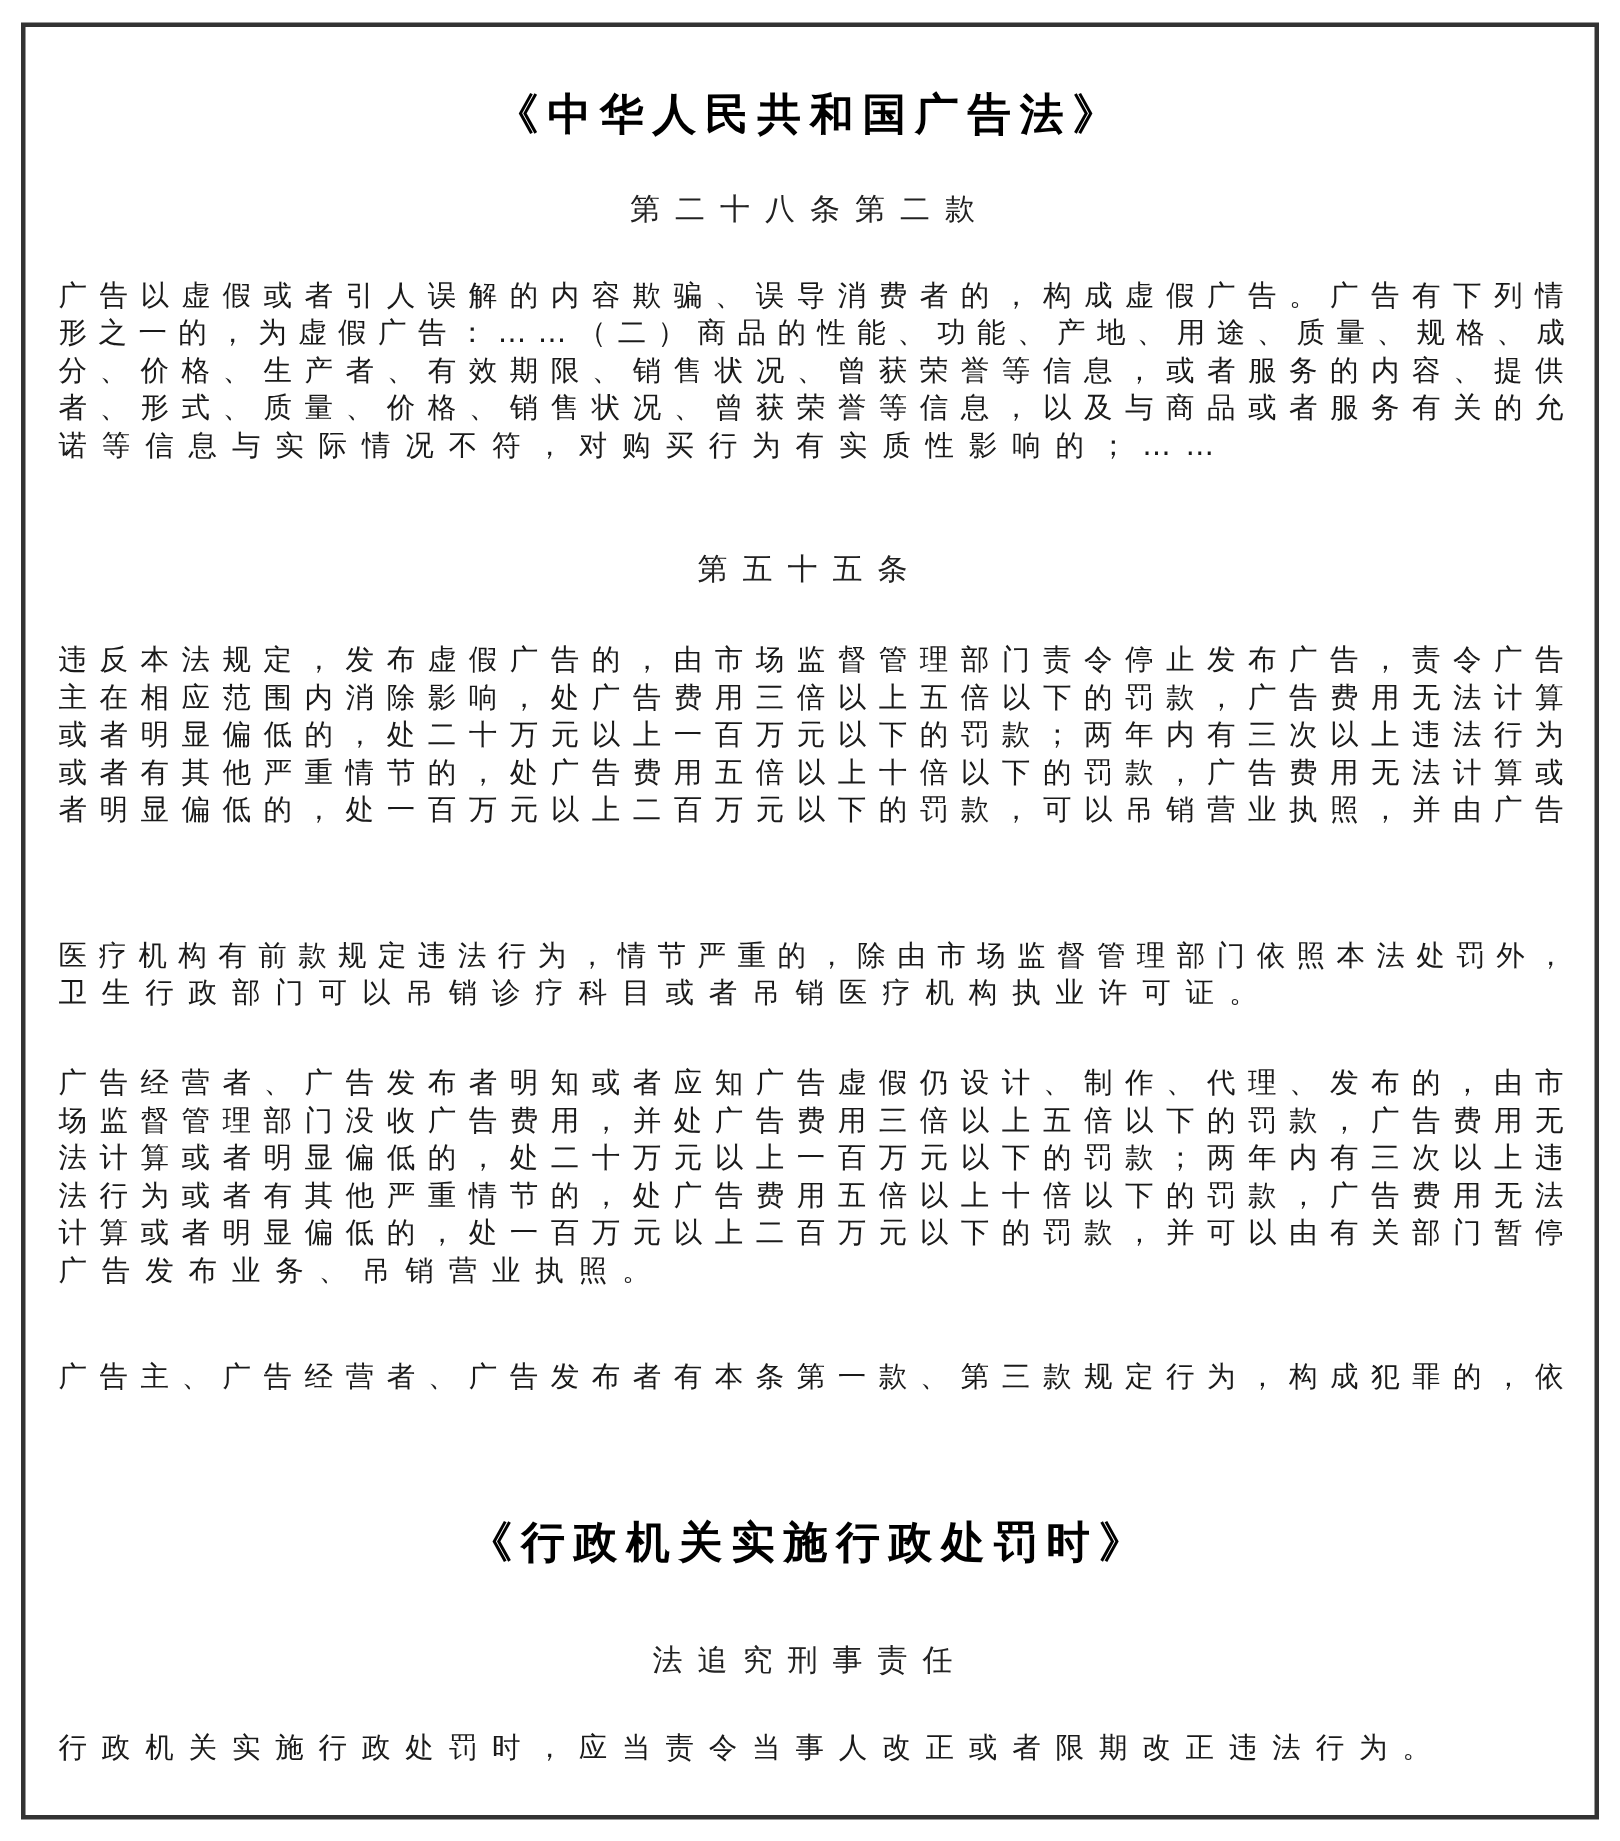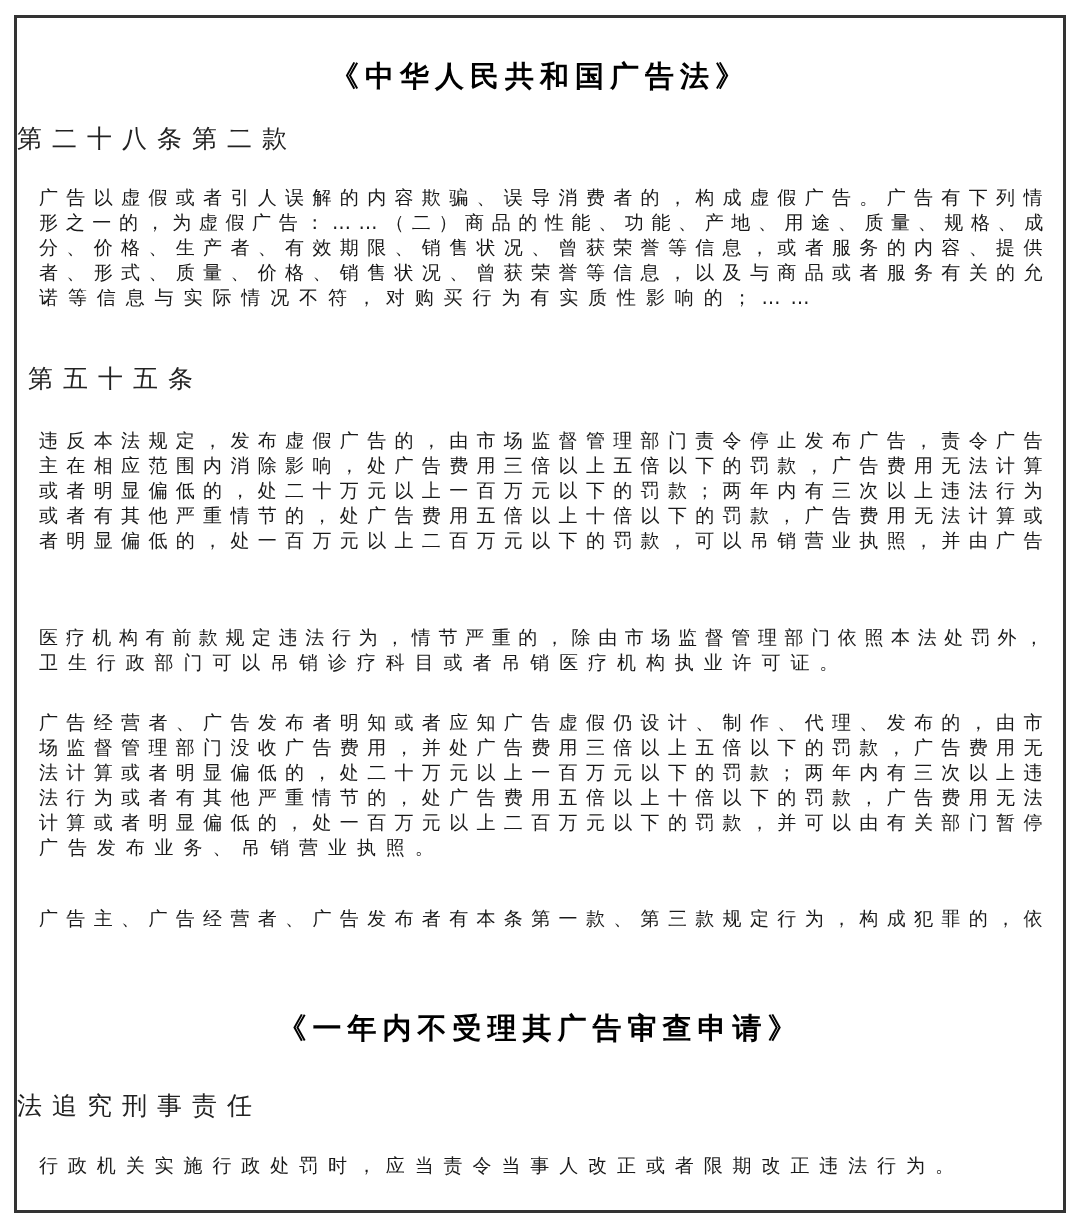--- a/index.html
+++ b/index.html
@@ -32,22 +32,22 @@
     font-weight: bold;
     font-size: 29px;
     letter-spacing: 6px;
     color: #000000;
     line-height: 40px;
   }
   .article-heading {
     position: absolute;
     left: 0;
     width: 100%;
-    text-align: left;
-    font-size: 25px;
+    text-align: center;
+    font-size: 20px;
     letter-spacing: 10px;
     line-height: 26px;
     color: #222222;
   }
   .para {
     position: absolute;
     left: 22px;
     width: 1012px;
     font-size: 19px;
     line-height: 25px;
@@ -75,21 +75,21 @@
   <div class="article-heading" style="top:108px;">第二十八条第二款</div>
 
   <div class="para" style="top:167px;">
     <span class="line"><span style="display: inline-block; width: 27.3514px; text-align: left;">广</span><span style="display: inline-block; width: 27.3514px; text-align: left;">告</span><span style="display: inline-block; width: 27.3514px; text-align: left;">以</span><span style="display: inline-block; width: 27.3514px; text-align: left;">虚</span><span style="display: inline-block; width: 27.3514px; text-align: left;">假</span><span style="display: inline-block; width: 27.3514px; text-align: left;">或</span><span style="display: inline-block; width: 27.3514px; text-align: left;">者</span><span style="display: inline-block; width: 27.3514px; text-align: left;">引</span><span style="display: inline-block; width: 27.3514px; text-align: left;">人</span><span style="display: inline-block; width: 27.3514px; text-align: left;">误</span><span style="display: inline-block; width: 27.3514px; text-align: left;">解</span><span style="display: inline-block; width: 27.3514px; text-align: left;">的</span><span style="display: inline-block; width: 27.3514px; text-align: left;">内</span><span style="display: inline-block; width: 27.3514px; text-align: left;">容</span><span style="display: inline-block; width: 27.3514px; text-align: left;">欺</span><span style="display: inline-block; width: 27.3514px; text-align: left;">骗</span><span style="display: inline-block; width: 27.3514px; text-align: left;">、</span><span style="display: inline-block; width: 27.3514px; text-align: left;">误</span><span style="display: inline-block; width: 27.3514px; text-align: left;">导</span><span style="display: inline-block; width: 27.3514px; text-align: left;">消</span><span style="display: inline-block; width: 27.3514px; text-align: left;">费</span><span style="display: inline-block; width: 27.3514px; text-align: left;">者</span><span style="display: inline-block; width: 27.3514px; text-align: left;">的</span><span style="display: inline-block; width: 27.3514px; text-align: left;">，</span><span style="display: inline-block; width: 27.3514px; text-align: left;">构</span><span style="display: inline-block; width: 27.3514px; text-align: left;">成</span><span style="display: inline-block; width: 27.3514px; text-align: left;">虚</span><span style="display: inline-block; width: 27.3514px; text-align: left;">假</span><span style="display: inline-block; width: 27.3514px; text-align: left;">广</span><span style="display: inline-block; width: 27.3514px; text-align: left;">告</span><span style="display: inline-block; width: 27.3514px; text-align: left;">。</span><span style="display: inline-block; width: 27.3514px; text-align: left;">广</span><span style="display: inline-block; width: 27.3514px; text-align: left;">告</span><span style="display: inline-block; width: 27.3514px; text-align: left;">有</span><span style="display: inline-block; width: 27.3514px; text-align: left;">下</span><span style="display: inline-block; width: 27.3514px; text-align: left;">列</span><span style="display: inline-block; width: 27.3514px; text-align: left;">情</span></span>
     <span class="line"><span style="display: inline-block; width: 26.6316px; text-align: left;">形</span><span style="display: inline-block; width: 26.6316px; text-align: left;">之</span><span style="display: inline-block; width: 26.6316px; text-align: left;">一</span><span style="display: inline-block; width: 26.6316px; text-align: left;">的</span><span style="display: inline-block; width: 26.6316px; text-align: left;">，</span><span style="display: inline-block; width: 26.6316px; text-align: left;">为</span><span style="display: inline-block; width: 26.6316px; text-align: left;">虚</span><span style="display: inline-block; width: 26.6316px; text-align: left;">假</span><span style="display: inline-block; width: 26.6316px; text-align: left;">广</span><span style="display: inline-block; width: 26.6316px; text-align: left;">告</span><span style="display: inline-block; width: 26.6316px; text-align: left;">：</span><span style="display: inline-block; width: 26.6316px; text-align: left;">…</span><span style="display: inline-block; width: 26.6316px; text-align: left;">…</span><span style="display: inline-block; width: 26.6316px; text-align: left;">（</span><span style="display: inline-block; width: 26.6316px; text-align: left;">二</span><span style="display: inline-block; width: 26.6316px; text-align: left;">）</span><span style="display: inline-block; width: 26.6316px; text-align: left;">商</span><span style="display: inline-block; width: 26.6316px; text-align: left;">品</span><span style="display: inline-block; width: 26.6316px; text-align: left;">的</span><span style="display: inline-block; width: 26.6316px; text-align: left;">性</span><span style="display: inline-block; width: 26.6316px; text-align: left;">能</span><span style="display: inline-block; width: 26.6316px; text-align: left;">、</span><span style="display: inline-block; width: 26.6316px; text-align: left;">功</span><span style="display: inline-block; width: 26.6316px; text-align: left;">能</span><span style="display: inline-block; width: 26.6316px; text-align: left;">、</span><span style="display: inline-block; width: 26.6316px; text-align: left;">产</span><span style="display: inline-block; width: 26.6316px; text-align: left;">地</span><span style="display: inline-block; width: 26.6316px; text-align: left;">、</span><span style="display: inline-block; width: 26.6316px; text-align: left;">用</span><span style="display: inline-block; width: 26.6316px; text-align: left;">途</span><span style="display: inline-block; width: 26.6316px; text-align: left;">、</span><span style="display: inline-block; width: 26.6316px; text-align: left;">质</span><span style="display: inline-block; width: 26.6316px; text-align: left;">量</span><span style="display: inline-block; width: 26.6316px; text-align: left;">、</span><span style="display: inline-block; width: 26.6316px; text-align: left;">规</span><span style="display: inline-block; width: 26.6316px; text-align: left;">格</span><span style="display: inline-block; width: 26.6316px; text-align: left;">、</span><span style="display: inline-block; width: 26.6316px; text-align: left;">成</span></span>
     <span class="line"><span style="display: inline-block; width: 27.3514px; text-align: left;">分</span><span style="display: inline-block; width: 27.3514px; text-align: left;">、</span><span style="display: inline-block; width: 27.3514px; text-align: left;">价</span><span style="display: inline-block; width: 27.3514px; text-align: left;">格</span><span style="display: inline-block; width: 27.3514px; text-align: left;">、</span><span style="display: inline-block; width: 27.3514px; text-align: left;">生</span><span style="display: inline-block; width: 27.3514px; text-align: left;">产</span><span style="display: inline-block; width: 27.3514px; text-align: left;">者</span><span style="display: inline-block; width: 27.3514px; text-align: left;">、</span><span style="display: inline-block; width: 27.3514px; text-align: left;">有</span><span style="display: inline-block; width: 27.3514px; text-align: left;">效</span><span style="display: inline-block; width: 27.3514px; text-align: left;">期</span><span style="display: inline-block; width: 27.3514px; text-align: left;">限</span><span style="display: inline-block; width: 27.3514px; text-align: left;">、</span><span style="display: inline-block; width: 27.3514px; text-align: left;">销</span><span style="display: inline-block; width: 27.3514px; text-align: left;">售</span><span style="display: inline-block; width: 27.3514px; text-align: left;">状</span><span style="display: inline-block; width: 27.3514px; text-align: left;">况</span><span style="display: inline-block; width: 27.3514px; text-align: left;">、</span><span style="display: inline-block; width: 27.3514px; text-align: left;">曾</span><span style="display: inline-block; width: 27.3514px; text-align: left;">获</span><span style="display: inline-block; width: 27.3514px; text-align: left;">荣</span><span style="display: inline-block; width: 27.3514px; text-align: left;">誉</span><span style="display: inline-block; width: 27.3514px; text-align: left;">等</span><span style="display: inline-block; width: 27.3514px; text-align: left;">信</span><span style="display: inline-block; width: 27.3514px; text-align: left;">息</span><span style="display: inline-block; width: 27.3514px; text-align: left;">，</span><span style="display: inline-block; width: 27.3514px; text-align: left;">或</span><span style="display: inline-block; width: 27.3514px; text-align: left;">者</span><span style="display: inline-block; width: 27.3514px; text-align: left;">服</span><span style="display: inline-block; width: 27.3514px; text-align: left;">务</span><span style="display: inline-block; width: 27.3514px; text-align: left;">的</span><span style="display: inline-block; width: 27.3514px; text-align: left;">内</span><span style="display: inline-block; width: 27.3514px; text-align: left;">容</span><span style="display: inline-block; width: 27.3514px; text-align: left;">、</span><span style="display: inline-block; width: 27.3514px; text-align: left;">提</span><span style="display: inline-block; width: 27.3514px; text-align: left;">供</span></span>
     <span class="line"><span style="display: inline-block; width: 27.3514px; text-align: left;">者</span><span style="display: inline-block; width: 27.3514px; text-align: left;">、</span><span style="display: inline-block; width: 27.3514px; text-align: left;">形</span><span style="display: inline-block; width: 27.3514px; text-align: left;">式</span><span style="display: inline-block; width: 27.3514px; text-align: left;">、</span><span style="display: inline-block; width: 27.3514px; text-align: left;">质</span><span style="display: inline-block; width: 27.3514px; text-align: left;">量</span><span style="display: inline-block; width: 27.3514px; text-align: left;">、</span><span style="display: inline-block; width: 27.3514px; text-align: left;">价</span><span style="display: inline-block; width: 27.3514px; text-align: left;">格</span><span style="display: inline-block; width: 27.3514px; text-align: left;">、</span><span style="display: inline-block; width: 27.3514px; text-align: left;">销</span><span style="display: inline-block; width: 27.3514px; text-align: left;">售</span><span style="display: inline-block; width: 27.3514px; text-align: left;">状</span><span style="display: inline-block; width: 27.3514px; text-align: left;">况</span><span style="display: inline-block; width: 27.3514px; text-align: left;">、</span><span style="display: inline-block; width: 27.3514px; text-align: left;">曾</span><span style="display: inline-block; width: 27.3514px; text-align: left;">获</span><span style="display: inline-block; width: 27.3514px; text-align: left;">荣</span><span style="display: inline-block; width: 27.3514px; text-align: left;">誉</span><span style="display: inline-block; width: 27.3514px; text-align: left;">等</span><span style="display: inline-block; width: 27.3514px; text-align: left;">信</span><span style="display: inline-block; width: 27.3514px; text-align: left;">息</span><span style="display: inline-block; width: 27.3514px; text-align: left;">，</span><span style="display: inline-block; width: 27.3514px; text-align: left;">以</span><span style="display: inline-block; width: 27.3514px; text-align: left;">及</span><span style="display: inline-block; width: 27.3514px; text-align: left;">与</span><span style="display: inline-block; width: 27.3514px; text-align: left;">商</span><span style="display: inline-block; width: 27.3514px; text-align: left;">品</span><span style="display: inline-block; width: 27.3514px; text-align: left;">或</span><span style="display: inline-block; width: 27.3514px; text-align: left;">者</span><span style="display: inline-block; width: 27.3514px; text-align: left;">服</span><span style="display: inline-block; width: 27.3514px; text-align: left;">务</span><span style="display: inline-block; width: 27.3514px; text-align: left;">有</span><span style="display: inline-block; width: 27.3514px; text-align: left;">关</span><span style="display: inline-block; width: 27.3514px; text-align: left;">的</span><span style="display: inline-block; width: 27.3514px; text-align: left;">允</span></span>
     <span class="line last">诺等信息与实际情况不符，对购买行为有实质性影响的；……</span>
   </div>
 
-  <div class="article-heading" style="top:348px;padding-left:11px;">第五十五条</div>
+  <div class="article-heading" style="top:348px;">第五十五条</div>
 
   <div class="para" style="top:410px;">
     <span class="line"><span style="display: inline-block; width: 27.3514px; text-align: left;">违</span><span style="display: inline-block; width: 27.3514px; text-align: left;">反</span><span style="display: inline-block; width: 27.3514px; text-align: left;">本</span><span style="display: inline-block; width: 27.3514px; text-align: left;">法</span><span style="display: inline-block; width: 27.3514px; text-align: left;">规</span><span style="display: inline-block; width: 27.3514px; text-align: left;">定</span><span style="display: inline-block; width: 27.3514px; text-align: left;">，</span><span style="display: inline-block; width: 27.3514px; text-align: left;">发</span><span style="display: inline-block; width: 27.3514px; text-align: left;">布</span><span style="display: inline-block; width: 27.3514px; text-align: left;">虚</span><span style="display: inline-block; width: 27.3514px; text-align: left;">假</span><span style="display: inline-block; width: 27.3514px; text-align: left;">广</span><span style="display: inline-block; width: 27.3514px; text-align: left;">告</span><span style="display: inline-block; width: 27.3514px; text-align: left;">的</span><span style="display: inline-block; width: 27.3514px; text-align: left;">，</span><span style="display: inline-block; width: 27.3514px; text-align: left;">由</span><span style="display: inline-block; width: 27.3514px; text-align: left;">市</span><span style="display: inline-block; width: 27.3514px; text-align: left;">场</span><span style="display: inline-block; width: 27.3514px; text-align: left;">监</span><span style="display: inline-block; width: 27.3514px; text-align: left;">督</span><span style="display: inline-block; width: 27.3514px; text-align: left;">管</span><span style="display: inline-block; width: 27.3514px; text-align: left;">理</span><span style="display: inline-block; width: 27.3514px; text-align: left;">部</span><span style="display: inline-block; width: 27.3514px; text-align: left;">门</span><span style="display: inline-block; width: 27.3514px; text-align: left;">责</span><span style="display: inline-block; width: 27.3514px; text-align: left;">令</span><span style="display: inline-block; width: 27.3514px; text-align: left;">停</span><span style="display: inline-block; width: 27.3514px; text-align: left;">止</span><span style="display: inline-block; width: 27.3514px; text-align: left;">发</span><span style="display: inline-block; width: 27.3514px; text-align: left;">布</span><span style="display: inline-block; width: 27.3514px; text-align: left;">广</span><span style="display: inline-block; width: 27.3514px; text-align: left;">告</span><span style="display: inline-block; width: 27.3514px; text-align: left;">，</span><span style="display: inline-block; width: 27.3514px; text-align: left;">责</span><span style="display: inline-block; width: 27.3514px; text-align: left;">令</span><span style="display: inline-block; width: 27.3514px; text-align: left;">广</span><span style="display: inline-block; width: 27.3514px; text-align: left;">告</span></span>
     <span class="line"><span style="display: inline-block; width: 27.3514px; text-align: left;">主</span><span style="display: inline-block; width: 27.3514px; text-align: left;">在</span><span style="display: inline-block; width: 27.3514px; text-align: left;">相</span><span style="display: inline-block; width: 27.3514px; text-align: left;">应</span><span style="display: inline-block; width: 27.3514px; text-align: left;">范</span><span style="display: inline-block; width: 27.3514px; text-align: left;">围</span><span style="display: inline-block; width: 27.3514px; text-align: left;">内</span><span style="display: inline-block; width: 27.3514px; text-align: left;">消</span><span style="display: inline-block; width: 27.3514px; text-align: left;">除</span><span style="display: inline-block; width: 27.3514px; text-align: left;">影</span><span style="display: inline-block; width: 27.3514px; text-align: left;">响</span><span style="display: inline-block; width: 27.3514px; text-align: left;">，</span><span style="display: inline-block; width: 27.3514px; text-align: left;">处</span><span style="display: inline-block; width: 27.3514px; text-align: left;">广</span><span style="display: inline-block; width: 27.3514px; text-align: left;">告</span><span style="display: inline-block; width: 27.3514px; text-align: left;">费</span><span style="display: inline-block; width: 27.3514px; text-align: left;">用</span><span style="display: inline-block; width: 27.3514px; text-align: left;">三</span><span style="display: inline-block; width: 27.3514px; text-align: left;">倍</span><span style="display: inline-block; width: 27.3514px; text-align: left;">以</span><span style="display: inline-block; width: 27.3514px; text-align: left;">上</span><span style="display: inline-block; width: 27.3514px; text-align: left;">五</span><span style="display: inline-block; width: 27.3514px; text-align: left;">倍</span><span style="display: inline-block; width: 27.3514px; text-align: left;">以</span><span style="display: inline-block; width: 27.3514px; text-align: left;">下</span><span style="display: inline-block; width: 27.3514px; text-align: left;">的</span><span style="display: inline-block; width: 27.3514px; text-align: left;">罚</span><span style="display: inline-block; width: 27.3514px; text-align: left;">款</span><span style="display: inline-block; width: 27.3514px; text-align: left;">，</span><span style="display: inline-block; width: 27.3514px; text-align: left;">广</span><span style="display: inline-block; width: 27.3514px; text-align: left;">告</span><span style="display: inline-block; width: 27.3514px; text-align: left;">费</span><span style="display: inline-block; width: 27.3514px; text-align: left;">用</span><span style="display: inline-block; width: 27.3514px; text-align: left;">无</span><span style="display: inline-block; width: 27.3514px; text-align: left;">法</span><span style="display: inline-block; width: 27.3514px; text-align: left;">计</span><span style="display: inline-block; width: 27.3514px; text-align: left;">算</span></span>
     <span class="line"><span style="display: inline-block; width: 27.3514px; text-align: left;">或</span><span style="display: inline-block; width: 27.3514px; text-align: left;">者</span><span style="display: inline-block; width: 27.3514px; text-align: left;">明</span><span style="display: inline-block; width: 27.3514px; text-align: left;">显</span><span style="display: inline-block; width: 27.3514px; text-align: left;">偏</span><span style="display: inline-block; width: 27.3514px; text-align: left;">低</span><span style="display: inline-block; width: 27.3514px; text-align: left;">的</span><span style="display: inline-block; width: 27.3514px; text-align: left;">，</span><span style="display: inline-block; width: 27.3514px; text-align: left;">处</span><span style="display: inline-block; width: 27.3514px; text-align: left;">二</span><span style="display: inline-block; width: 27.3514px; text-align: left;">十</span><span style="display: inline-block; width: 27.3514px; text-align: left;">万</span><span style="display: inline-block; width: 27.3514px; text-align: left;">元</span><span style="display: inline-block; width: 27.3514px; text-align: left;">以</span><span style="display: inline-block; width: 27.3514px; text-align: left;">上</span><span style="display: inline-block; width: 27.3514px; text-align: left;">一</span><span style="display: inline-block; width: 27.3514px; text-align: left;">百</span><span style="display: inline-block; width: 27.3514px; text-align: left;">万</span><span style="display: inline-block; width: 27.3514px; text-align: left;">元</span><span style="display: inline-block; width: 27.3514px; text-align: left;">以</span><span style="display: inline-block; width: 27.3514px; text-align: left;">下</span><span style="display: inline-block; width: 27.3514px; text-align: left;">的</span><span style="display: inline-block; width: 27.3514px; text-align: left;">罚</span><span style="display: inline-block; width: 27.3514px; text-align: left;">款</span><span style="display: inline-block; width: 27.3514px; text-align: left;">；</span><span style="display: inline-block; width: 27.3514px; text-align: left;">两</span><span style="display: inline-block; width: 27.3514px; text-align: left;">年</span><span style="display: inline-block; width: 27.3514px; text-align: left;">内</span><span style="display: inline-block; width: 27.3514px; text-align: left;">有</span><span style="display: inline-block; width: 27.3514px; text-align: left;">三</span><span style="display: inline-block; width: 27.3514px; text-align: left;">次</span><span style="display: inline-block; width: 27.3514px; text-align: left;">以</span><span style="display: inline-block; width: 27.3514px; text-align: left;">上</span><span style="display: inline-block; width: 27.3514px; text-align: left;">违</span><span style="display: inline-block; width: 27.3514px; text-align: left;">法</span><span style="display: inline-block; width: 27.3514px; text-align: left;">行</span><span style="display: inline-block; width: 27.3514px; text-align: left;">为</span></span>
     <span class="line"><span style="display: inline-block; width: 27.3514px; text-align: left;">或</span><span style="display: inline-block; width: 27.3514px; text-align: left;">者</span><span style="display: inline-block; width: 27.3514px; text-align: left;">有</span><span style="display: inline-block; width: 27.3514px; text-align: left;">其</span><span style="display: inline-block; width: 27.3514px; text-align: left;">他</span><span style="display: inline-block; width: 27.3514px; text-align: left;">严</span><span style="display: inline-block; width: 27.3514px; text-align: left;">重</span><span style="display: inline-block; width: 27.3514px; text-align: left;">情</span><span style="display: inline-block; width: 27.3514px; text-align: left;">节</span><span style="display: inline-block; width: 27.3514px; text-align: left;">的</span><span style="display: inline-block; width: 27.3514px; text-align: left;">，</span><span style="display: inline-block; width: 27.3514px; text-align: left;">处</span><span style="display: inline-block; width: 27.3514px; text-align: left;">广</span><span style="display: inline-block; width: 27.3514px; text-align: left;">告</span><span style="display: inline-block; width: 27.3514px; text-align: left;">费</span><span style="display: inline-block; width: 27.3514px; text-align: left;">用</span><span style="display: inline-block; width: 27.3514px; text-align: left;">五</span><span style="display: inline-block; width: 27.3514px; text-align: left;">倍</span><span style="display: inline-block; width: 27.3514px; text-align: left;">以</span><span style="display: inline-block; width: 27.3514px; text-align: left;">上</span><span style="display: inline-block; width: 27.3514px; text-align: left;">十</span><span style="display: inline-block; width: 27.3514px; text-align: left;">倍</span><span style="display: inline-block; width: 27.3514px; text-align: left;">以</span><span style="display: inline-block; width: 27.3514px; text-align: left;">下</span><span style="display: inline-block; width: 27.3514px; text-align: left;">的</span><span style="display: inline-block; width: 27.3514px; text-align: left;">罚</span><span style="display: inline-block; width: 27.3514px; text-align: left;">款</span><span style="display: inline-block; width: 27.3514px; text-align: left;">，</span><span style="display: inline-block; width: 27.3514px; text-align: left;">广</span><span style="display: inline-block; width: 27.3514px; text-align: left;">告</span><span style="display: inline-block; width: 27.3514px; text-align: left;">费</span><span style="display: inline-block; width: 27.3514px; text-align: left;">用</span><span style="display: inline-block; width: 27.3514px; text-align: left;">无</span><span style="display: inline-block; width: 27.3514px; text-align: left;">法</span><span style="display: inline-block; width: 27.3514px; text-align: left;">计</span><span style="display: inline-block; width: 27.3514px; text-align: left;">算</span><span style="display: inline-block; width: 27.3514px; text-align: left;">或</span></span>
     <span class="line"><span style="display: inline-block; width: 27.3514px; text-align: left;">者</span><span style="display: inline-block; width: 27.3514px; text-align: left;">明</span><span style="display: inline-block; width: 27.3514px; text-align: left;">显</span><span style="display: inline-block; width: 27.3514px; text-align: left;">偏</span><span style="display: inline-block; width: 27.3514px; text-align: left;">低</span><span style="display: inline-block; width: 27.3514px; text-align: left;">的</span><span style="display: inline-block; width: 27.3514px; text-align: left;">，</span><span style="display: inline-block; width: 27.3514px; text-align: left;">处</span><span style="display: inline-block; width: 27.3514px; text-align: left;">一</span><span style="display: inline-block; width: 27.3514px; text-align: left;">百</span><span style="display: inline-block; width: 27.3514px; text-align: left;">万</span><span style="display: inline-block; width: 27.3514px; text-align: left;">元</span><span style="display: inline-block; width: 27.3514px; text-align: left;">以</span><span style="display: inline-block; width: 27.3514px; text-align: left;">上</span><span style="display: inline-block; width: 27.3514px; text-align: left;">二</span><span style="display: inline-block; width: 27.3514px; text-align: left;">百</span><span style="display: inline-block; width: 27.3514px; text-align: left;">万</span><span style="display: inline-block; width: 27.3514px; text-align: left;">元</span><span style="display: inline-block; width: 27.3514px; text-align: left;">以</span><span style="display: inline-block; width: 27.3514px; text-align: left;">下</span><span style="display: inline-block; width: 27.3514px; text-align: left;">的</span><span style="display: inline-block; width: 27.3514px; text-align: left;">罚</span><span style="display: inline-block; width: 27.3514px; text-align: left;">款</span><span style="display: inline-block; width: 27.3514px; text-align: left;">，</span><span style="display: inline-block; width: 27.3514px; text-align: left;">可</span><span style="display: inline-block; width: 27.3514px; text-align: left;">以</span><span style="display: inline-block; width: 27.3514px; text-align: left;">吊</span><span style="display: inline-block; width: 27.3514px; text-align: left;">销</span><span style="display: inline-block; width: 27.3514px; text-align: left;">营</span><span style="display: inline-block; width: 27.3514px; text-align: left;">业</span><span style="display: inline-block; width: 27.3514px; text-align: left;">执</span><span style="display: inline-block; width: 27.3514px; text-align: left;">照</span><span style="display: inline-block; width: 27.3514px; text-align: left;">，</span><span style="display: inline-block; width: 27.3514px; text-align: left;">并</span><span style="display: inline-block; width: 27.3514px; text-align: left;">由</span><span style="display: inline-block; width: 27.3514px; text-align: left;">广</span><span style="display: inline-block; width: 27.3514px; text-align: left;">告</span></span>
   </div>
 
   <div class="para" style="top:607px;">
@@ -103,21 +103,21 @@
     <span class="line"><span style="display: inline-block; width: 27.3514px; text-align: left;">法</span><span style="display: inline-block; width: 27.3514px; text-align: left;">计</span><span style="display: inline-block; width: 27.3514px; text-align: left;">算</span><span style="display: inline-block; width: 27.3514px; text-align: left;">或</span><span style="display: inline-block; width: 27.3514px; text-align: left;">者</span><span style="display: inline-block; width: 27.3514px; text-align: left;">明</span><span style="display: inline-block; width: 27.3514px; text-align: left;">显</span><span style="display: inline-block; width: 27.3514px; text-align: left;">偏</span><span style="display: inline-block; width: 27.3514px; text-align: left;">低</span><span style="display: inline-block; width: 27.3514px; text-align: left;">的</span><span style="display: inline-block; width: 27.3514px; text-align: left;">，</span><span style="display: inline-block; width: 27.3514px; text-align: left;">处</span><span style="display: inline-block; width: 27.3514px; text-align: left;">二</span><span style="display: inline-block; width: 27.3514px; text-align: left;">十</span><span style="display: inline-block; width: 27.3514px; text-align: left;">万</span><span style="display: inline-block; width: 27.3514px; text-align: left;">元</span><span style="display: inline-block; width: 27.3514px; text-align: left;">以</span><span style="display: inline-block; width: 27.3514px; text-align: left;">上</span><span style="display: inline-block; width: 27.3514px; text-align: left;">一</span><span style="display: inline-block; width: 27.3514px; text-align: left;">百</span><span style="display: inline-block; width: 27.3514px; text-align: left;">万</span><span style="display: inline-block; width: 27.3514px; text-align: left;">元</span><span style="display: inline-block; width: 27.3514px; text-align: left;">以</span><span style="display: inline-block; width: 27.3514px; text-align: left;">下</span><span style="display: inline-block; width: 27.3514px; text-align: left;">的</span><span style="display: inline-block; width: 27.3514px; text-align: left;">罚</span><span style="display: inline-block; width: 27.3514px; text-align: left;">款</span><span style="display: inline-block; width: 27.3514px; text-align: left;">；</span><span style="display: inline-block; width: 27.3514px; text-align: left;">两</span><span style="display: inline-block; width: 27.3514px; text-align: left;">年</span><span style="display: inline-block; width: 27.3514px; text-align: left;">内</span><span style="display: inline-block; width: 27.3514px; text-align: left;">有</span><span style="display: inline-block; width: 27.3514px; text-align: left;">三</span><span style="display: inline-block; width: 27.3514px; text-align: left;">次</span><span style="display: inline-block; width: 27.3514px; text-align: left;">以</span><span style="display: inline-block; width: 27.3514px; text-align: left;">上</span><span style="display: inline-block; width: 27.3514px; text-align: left;">违</span></span>
     <span class="line"><span style="display: inline-block; width: 27.3514px; text-align: left;">法</span><span style="display: inline-block; width: 27.3514px; text-align: left;">行</span><span style="display: inline-block; width: 27.3514px; text-align: left;">为</span><span style="display: inline-block; width: 27.3514px; text-align: left;">或</span><span style="display: inline-block; width: 27.3514px; text-align: left;">者</span><span style="display: inline-block; width: 27.3514px; text-align: left;">有</span><span style="display: inline-block; width: 27.3514px; text-align: left;">其</span><span style="display: inline-block; width: 27.3514px; text-align: left;">他</span><span style="display: inline-block; width: 27.3514px; text-align: left;">严</span><span style="display: inline-block; width: 27.3514px; text-align: left;">重</span><span style="display: inline-block; width: 27.3514px; text-align: left;">情</span><span style="display: inline-block; width: 27.3514px; text-align: left;">节</span><span style="display: inline-block; width: 27.3514px; text-align: left;">的</span><span style="display: inline-block; width: 27.3514px; text-align: left;">，</span><span style="display: inline-block; width: 27.3514px; text-align: left;">处</span><span style="display: inline-block; width: 27.3514px; text-align: left;">广</span><span style="display: inline-block; width: 27.3514px; text-align: left;">告</span><span style="display: inline-block; width: 27.3514px; text-align: left;">费</span><span style="display: inline-block; width: 27.3514px; text-align: left;">用</span><span style="display: inline-block; width: 27.3514px; text-align: left;">五</span><span style="display: inline-block; width: 27.3514px; text-align: left;">倍</span><span style="display: inline-block; width: 27.3514px; text-align: left;">以</span><span style="display: inline-block; width: 27.3514px; text-align: left;">上</span><span style="display: inline-block; width: 27.3514px; text-align: left;">十</span><span style="display: inline-block; width: 27.3514px; text-align: left;">倍</span><span style="display: inline-block; width: 27.3514px; text-align: left;">以</span><span style="display: inline-block; width: 27.3514px; text-align: left;">下</span><span style="display: inline-block; width: 27.3514px; text-align: left;">的</span><span style="display: inline-block; width: 27.3514px; text-align: left;">罚</span><span style="display: inline-block; width: 27.3514px; text-align: left;">款</span><span style="display: inline-block; width: 27.3514px; text-align: left;">，</span><span style="display: inline-block; width: 27.3514px; text-align: left;">广</span><span style="display: inline-block; width: 27.3514px; text-align: left;">告</span><span style="display: inline-block; width: 27.3514px; text-align: left;">费</span><span style="display: inline-block; width: 27.3514px; text-align: left;">用</span><span style="display: inline-block; width: 27.3514px; text-align: left;">无</span><span style="display: inline-block; width: 27.3514px; text-align: left;">法</span></span>
     <span class="line"><span style="display: inline-block; width: 27.3514px; text-align: left;">计</span><span style="display: inline-block; width: 27.3514px; text-align: left;">算</span><span style="display: inline-block; width: 27.3514px; text-align: left;">或</span><span style="display: inline-block; width: 27.3514px; text-align: left;">者</span><span style="display: inline-block; width: 27.3514px; text-align: left;">明</span><span style="display: inline-block; width: 27.3514px; text-align: left;">显</span><span style="display: inline-block; width: 27.3514px; text-align: left;">偏</span><span style="display: inline-block; width: 27.3514px; text-align: left;">低</span><span style="display: inline-block; width: 27.3514px; text-align: left;">的</span><span style="display: inline-block; width: 27.3514px; text-align: left;">，</span><span style="display: inline-block; width: 27.3514px; text-align: left;">处</span><span style="display: inline-block; width: 27.3514px; text-align: left;">一</span><span style="display: inline-block; width: 27.3514px; text-align: left;">百</span><span style="display: inline-block; width: 27.3514px; text-align: left;">万</span><span style="display: inline-block; width: 27.3514px; text-align: left;">元</span><span style="display: inline-block; width: 27.3514px; text-align: left;">以</span><span style="display: inline-block; width: 27.3514px; text-align: left;">上</span><span style="display: inline-block; width: 27.3514px; text-align: left;">二</span><span style="display: inline-block; width: 27.3514px; text-align: left;">百</span><span style="display: inline-block; width: 27.3514px; text-align: left;">万</span><span style="display: inline-block; width: 27.3514px; text-align: left;">元</span><span style="display: inline-block; width: 27.3514px; text-align: left;">以</span><span style="display: inline-block; width: 27.3514px; text-align: left;">下</span><span style="display: inline-block; width: 27.3514px; text-align: left;">的</span><span style="display: inline-block; width: 27.3514px; text-align: left;">罚</span><span style="display: inline-block; width: 27.3514px; text-align: left;">款</span><span style="display: inline-block; width: 27.3514px; text-align: left;">，</span><span style="display: inline-block; width: 27.3514px; text-align: left;">并</span><span style="display: inline-block; width: 27.3514px; text-align: left;">可</span><span style="display: inline-block; width: 27.3514px; text-align: left;">以</span><span style="display: inline-block; width: 27.3514px; text-align: left;">由</span><span style="display: inline-block; width: 27.3514px; text-align: left;">有</span><span style="display: inline-block; width: 27.3514px; text-align: left;">关</span><span style="display: inline-block; width: 27.3514px; text-align: left;">部</span><span style="display: inline-block; width: 27.3514px; text-align: left;">门</span><span style="display: inline-block; width: 27.3514px; text-align: left;">暂</span><span style="display: inline-block; width: 27.3514px; text-align: left;">停</span></span>
     <span class="line last">广告发布业务、吊销营业执照。</span>
   </div>
 
   <div class="para" style="top:888px;">
     <span class="line"><span style="display: inline-block; width: 27.3514px; text-align: left;">广</span><span style="display: inline-block; width: 27.3514px; text-align: left;">告</span><span style="display: inline-block; width: 27.3514px; text-align: left;">主</span><span style="display: inline-block; width: 27.3514px; text-align: left;">、</span><span style="display: inline-block; width: 27.3514px; text-align: left;">广</span><span style="display: inline-block; width: 27.3514px; text-align: left;">告</span><span style="display: inline-block; width: 27.3514px; text-align: left;">经</span><span style="display: inline-block; width: 27.3514px; text-align: left;">营</span><span style="display: inline-block; width: 27.3514px; text-align: left;">者</span><span style="display: inline-block; width: 27.3514px; text-align: left;">、</span><span style="display: inline-block; width: 27.3514px; text-align: left;">广</span><span style="display: inline-block; width: 27.3514px; text-align: left;">告</span><span style="display: inline-block; width: 27.3514px; text-align: left;">发</span><span style="display: inline-block; width: 27.3514px; text-align: left;">布</span><span style="display: inline-block; width: 27.3514px; text-align: left;">者</span><span style="display: inline-block; width: 27.3514px; text-align: left;">有</span><span style="display: inline-block; width: 27.3514px; text-align: left;">本</span><span style="display: inline-block; width: 27.3514px; text-align: left;">条</span><span style="display: inline-block; width: 27.3514px; text-align: left;">第</span><span style="display: inline-block; width: 27.3514px; text-align: left;">一</span><span style="display: inline-block; width: 27.3514px; text-align: left;">款</span><span style="display: inline-block; width: 27.3514px; text-align: left;">、</span><span style="display: inline-block; width: 27.3514px; text-align: left;">第</span><span style="display: inline-block; width: 27.3514px; text-align: left;">三</span><span style="display: inline-block; width: 27.3514px; text-align: left;">款</span><span style="display: inline-block; width: 27.3514px; text-align: left;">规</span><span style="display: inline-block; width: 27.3514px; text-align: left;">定</span><span style="display: inline-block; width: 27.3514px; text-align: left;">行</span><span style="display: inline-block; width: 27.3514px; text-align: left;">为</span><span style="display: inline-block; width: 27.3514px; text-align: left;">，</span><span style="display: inline-block; width: 27.3514px; text-align: left;">构</span><span style="display: inline-block; width: 27.3514px; text-align: left;">成</span><span style="display: inline-block; width: 27.3514px; text-align: left;">犯</span><span style="display: inline-block; width: 27.3514px; text-align: left;">罪</span><span style="display: inline-block; width: 27.3514px; text-align: left;">的</span><span style="display: inline-block; width: 27.3514px; text-align: left;">，</span><span style="display: inline-block; width: 27.3514px; text-align: left;">依</span></span>
   </div>
 
-  <div class="law-title" style="top:990px;">《一年内不受理其广告审查申请》</div>
+  <div class="law-title" style="top:990px;">《行政机关实施行政处罚时》</div>
 
   <div class="article-heading" style="top:1075px;">法追究刑事责任</div>
 
   <div class="para" style="top:1135px;">
     <span class="line last">行政机关实施行政处罚时，应当责令当事人改正或者限期改正违法行为。</span>
   </div>
 
 </div>
 
 </body></html>

